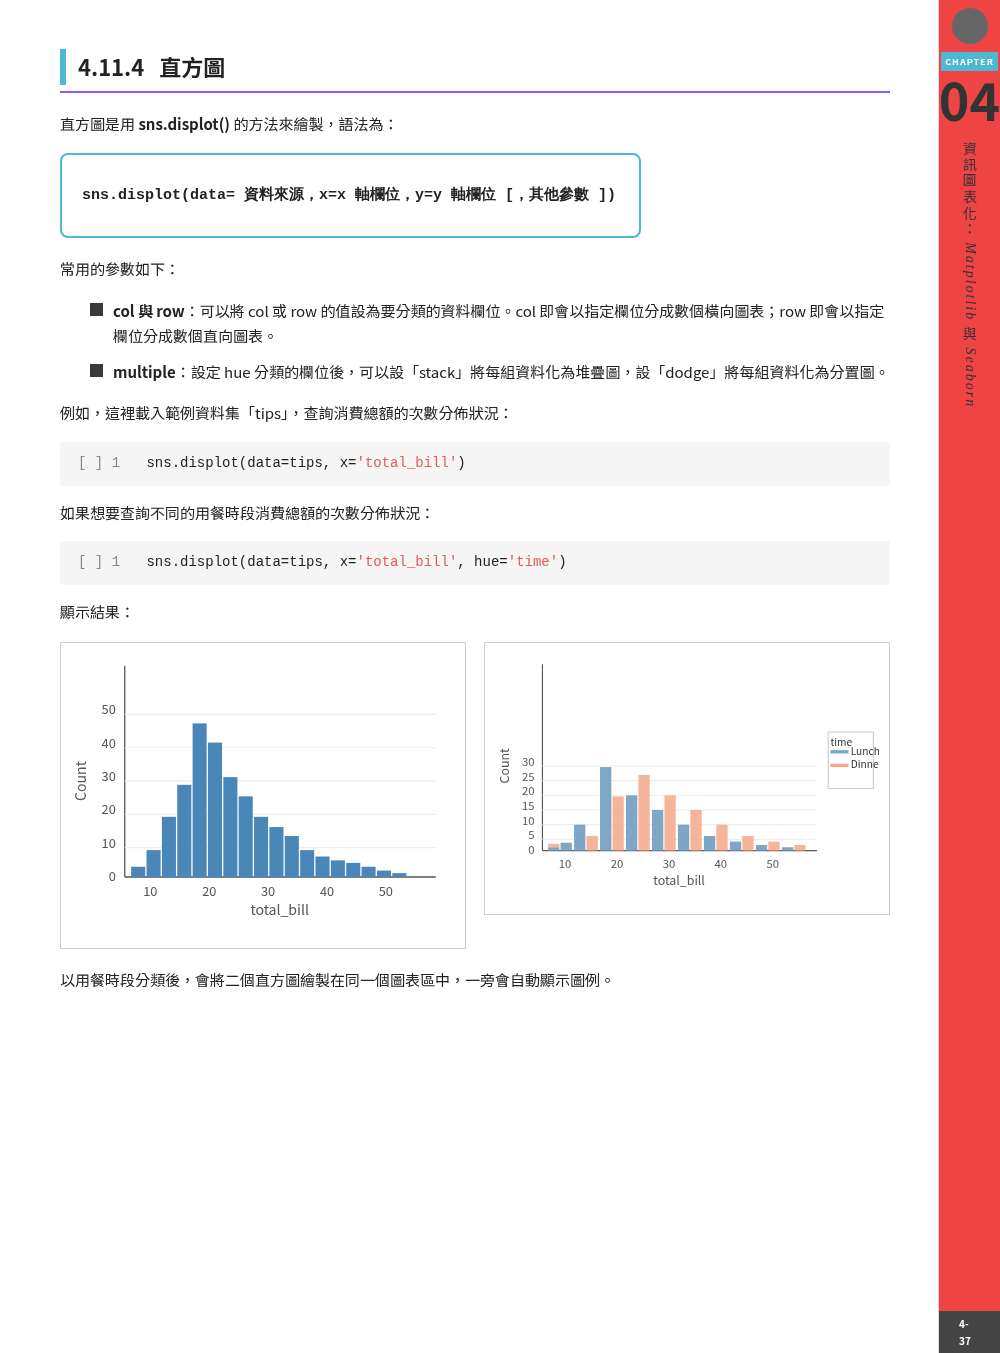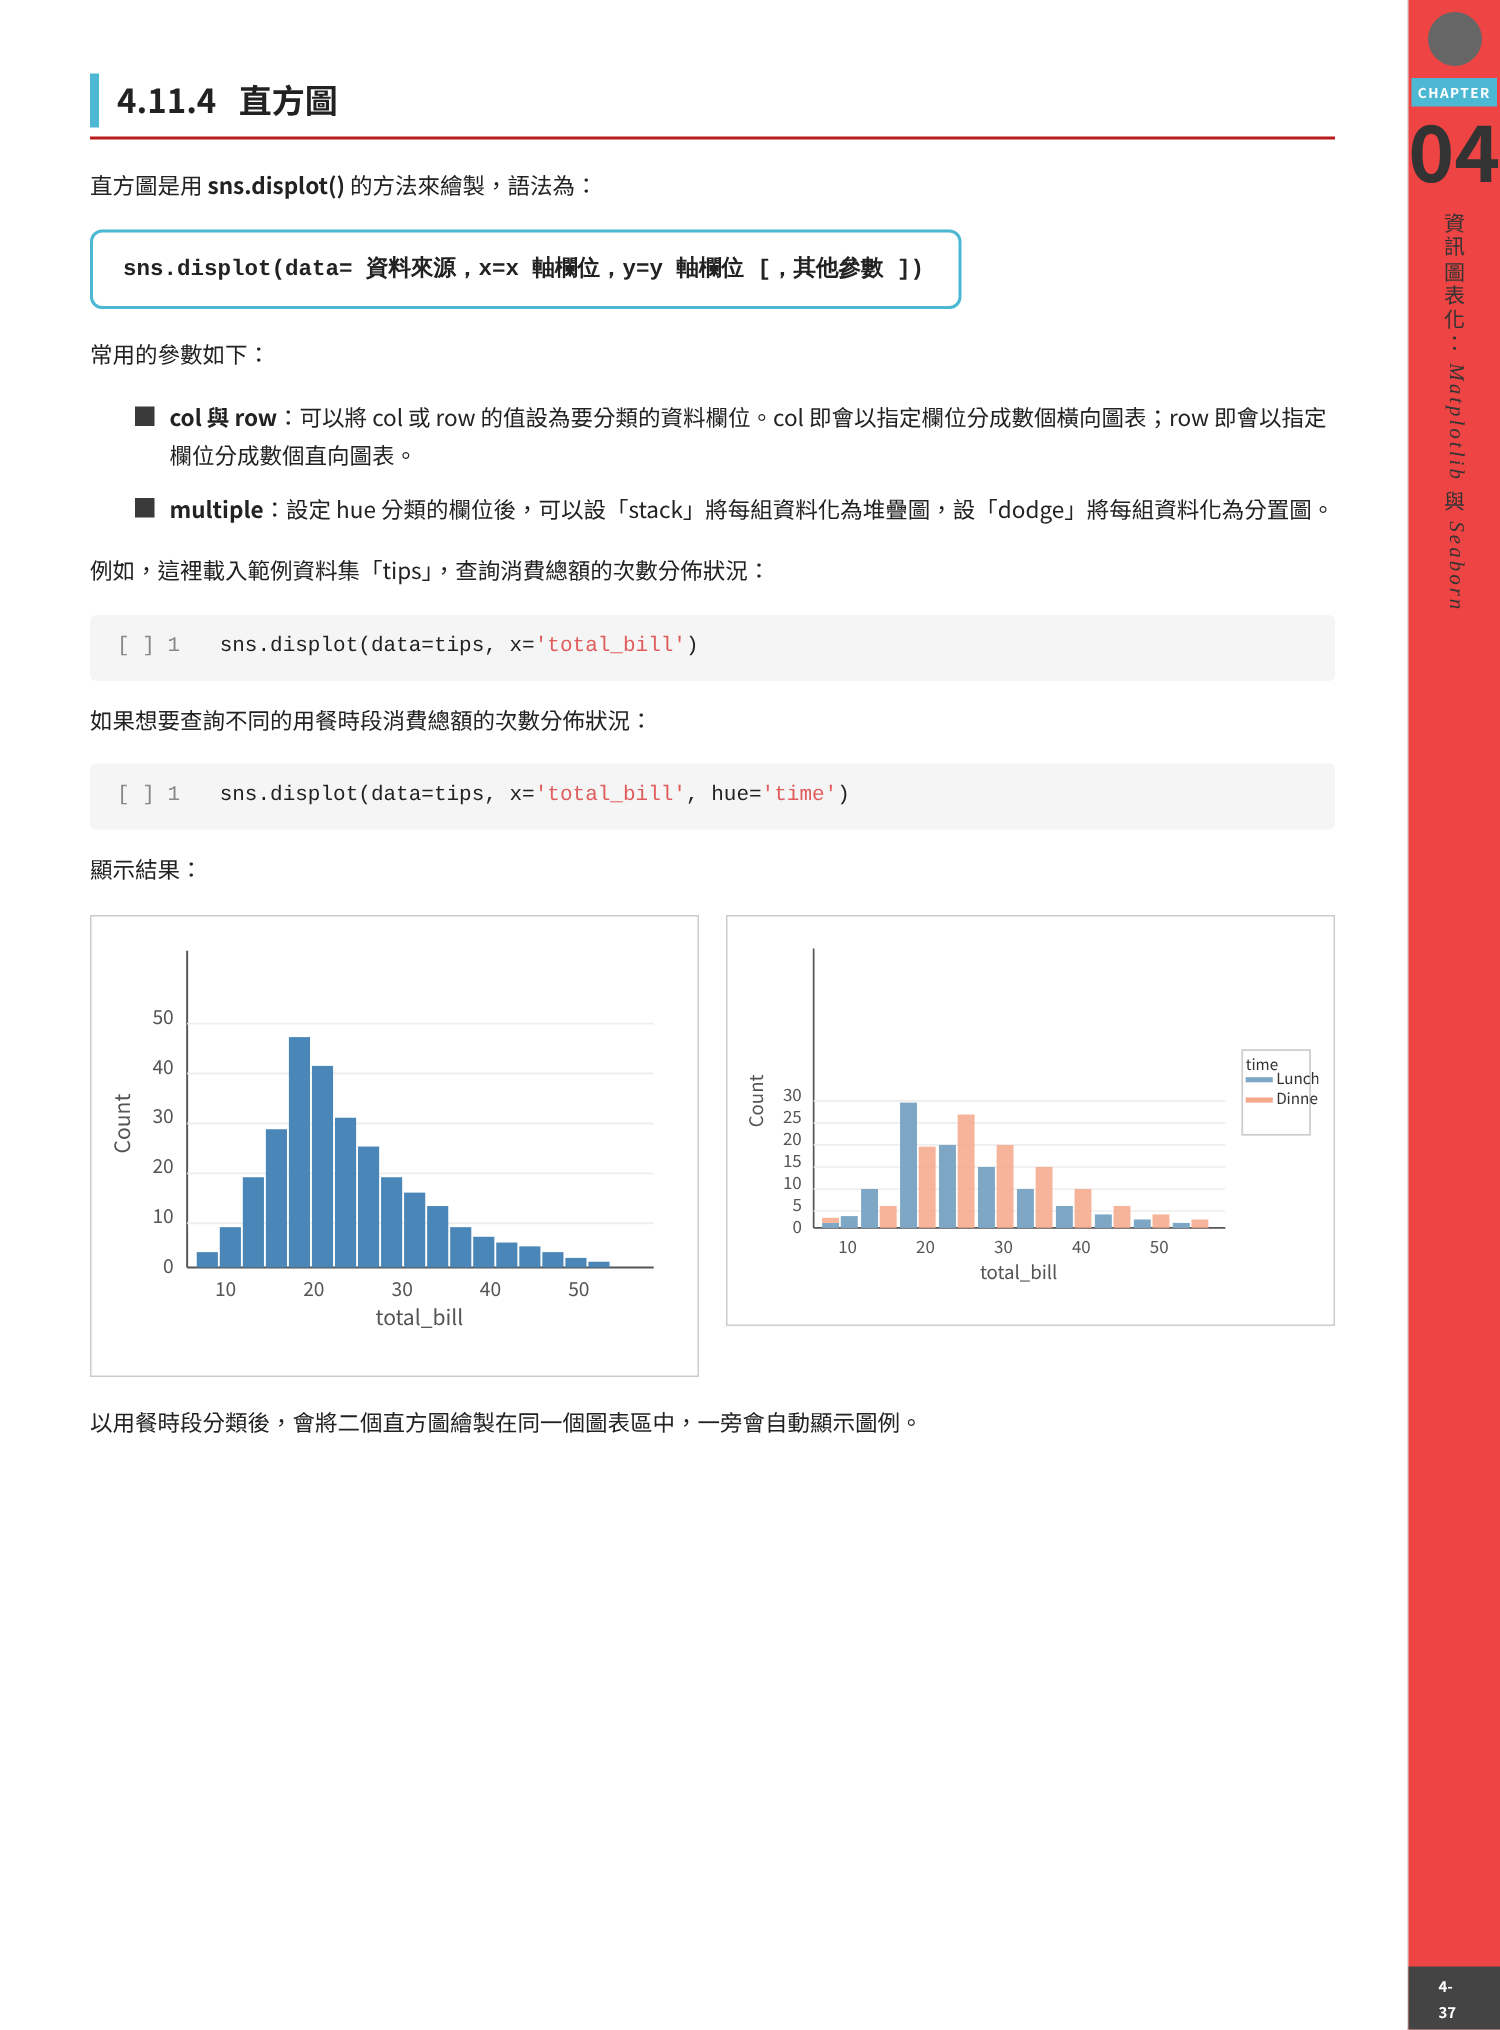--- a/index.html
+++ b/index.html
@@ -79,21 +79,21 @@
     }
     
     .main-content {
       flex: 1;
       padding: 48px 48px 60px 60px;
     }
     
     .section-title {
       display: flex;
       align-items: center;
-      border-bottom: 2px solid #b91c1c;
+      border-bottom: 2px solid #8b5cf6;
       padding-bottom: 6px;
       margin-bottom: 18px;
     }
     .section-title-bar {
       width: 6px;
       height: 36px;
       background: #4db8d4;
       margin-right: 12px;
       flex-shrink: 0;
     }
@@ -110,21 +110,21 @@
     }
     
     .intro-para {
       margin-bottom: 16px;
       font-size: 15px;
     }
     
     .code-box {
       border: 2px solid #4db8d4;
       border-radius: 8px;
-      padding: 12px 20px;
+      padding: 28px 20px;
       font-family: "Courier New", Consolas, monospace;
       font-size: 15px;
       font-weight: bold;
       color: #222;
       background: #fff;
       margin-bottom: 18px;
       display: inline-block;
       min-width: 70%;
     }
     

